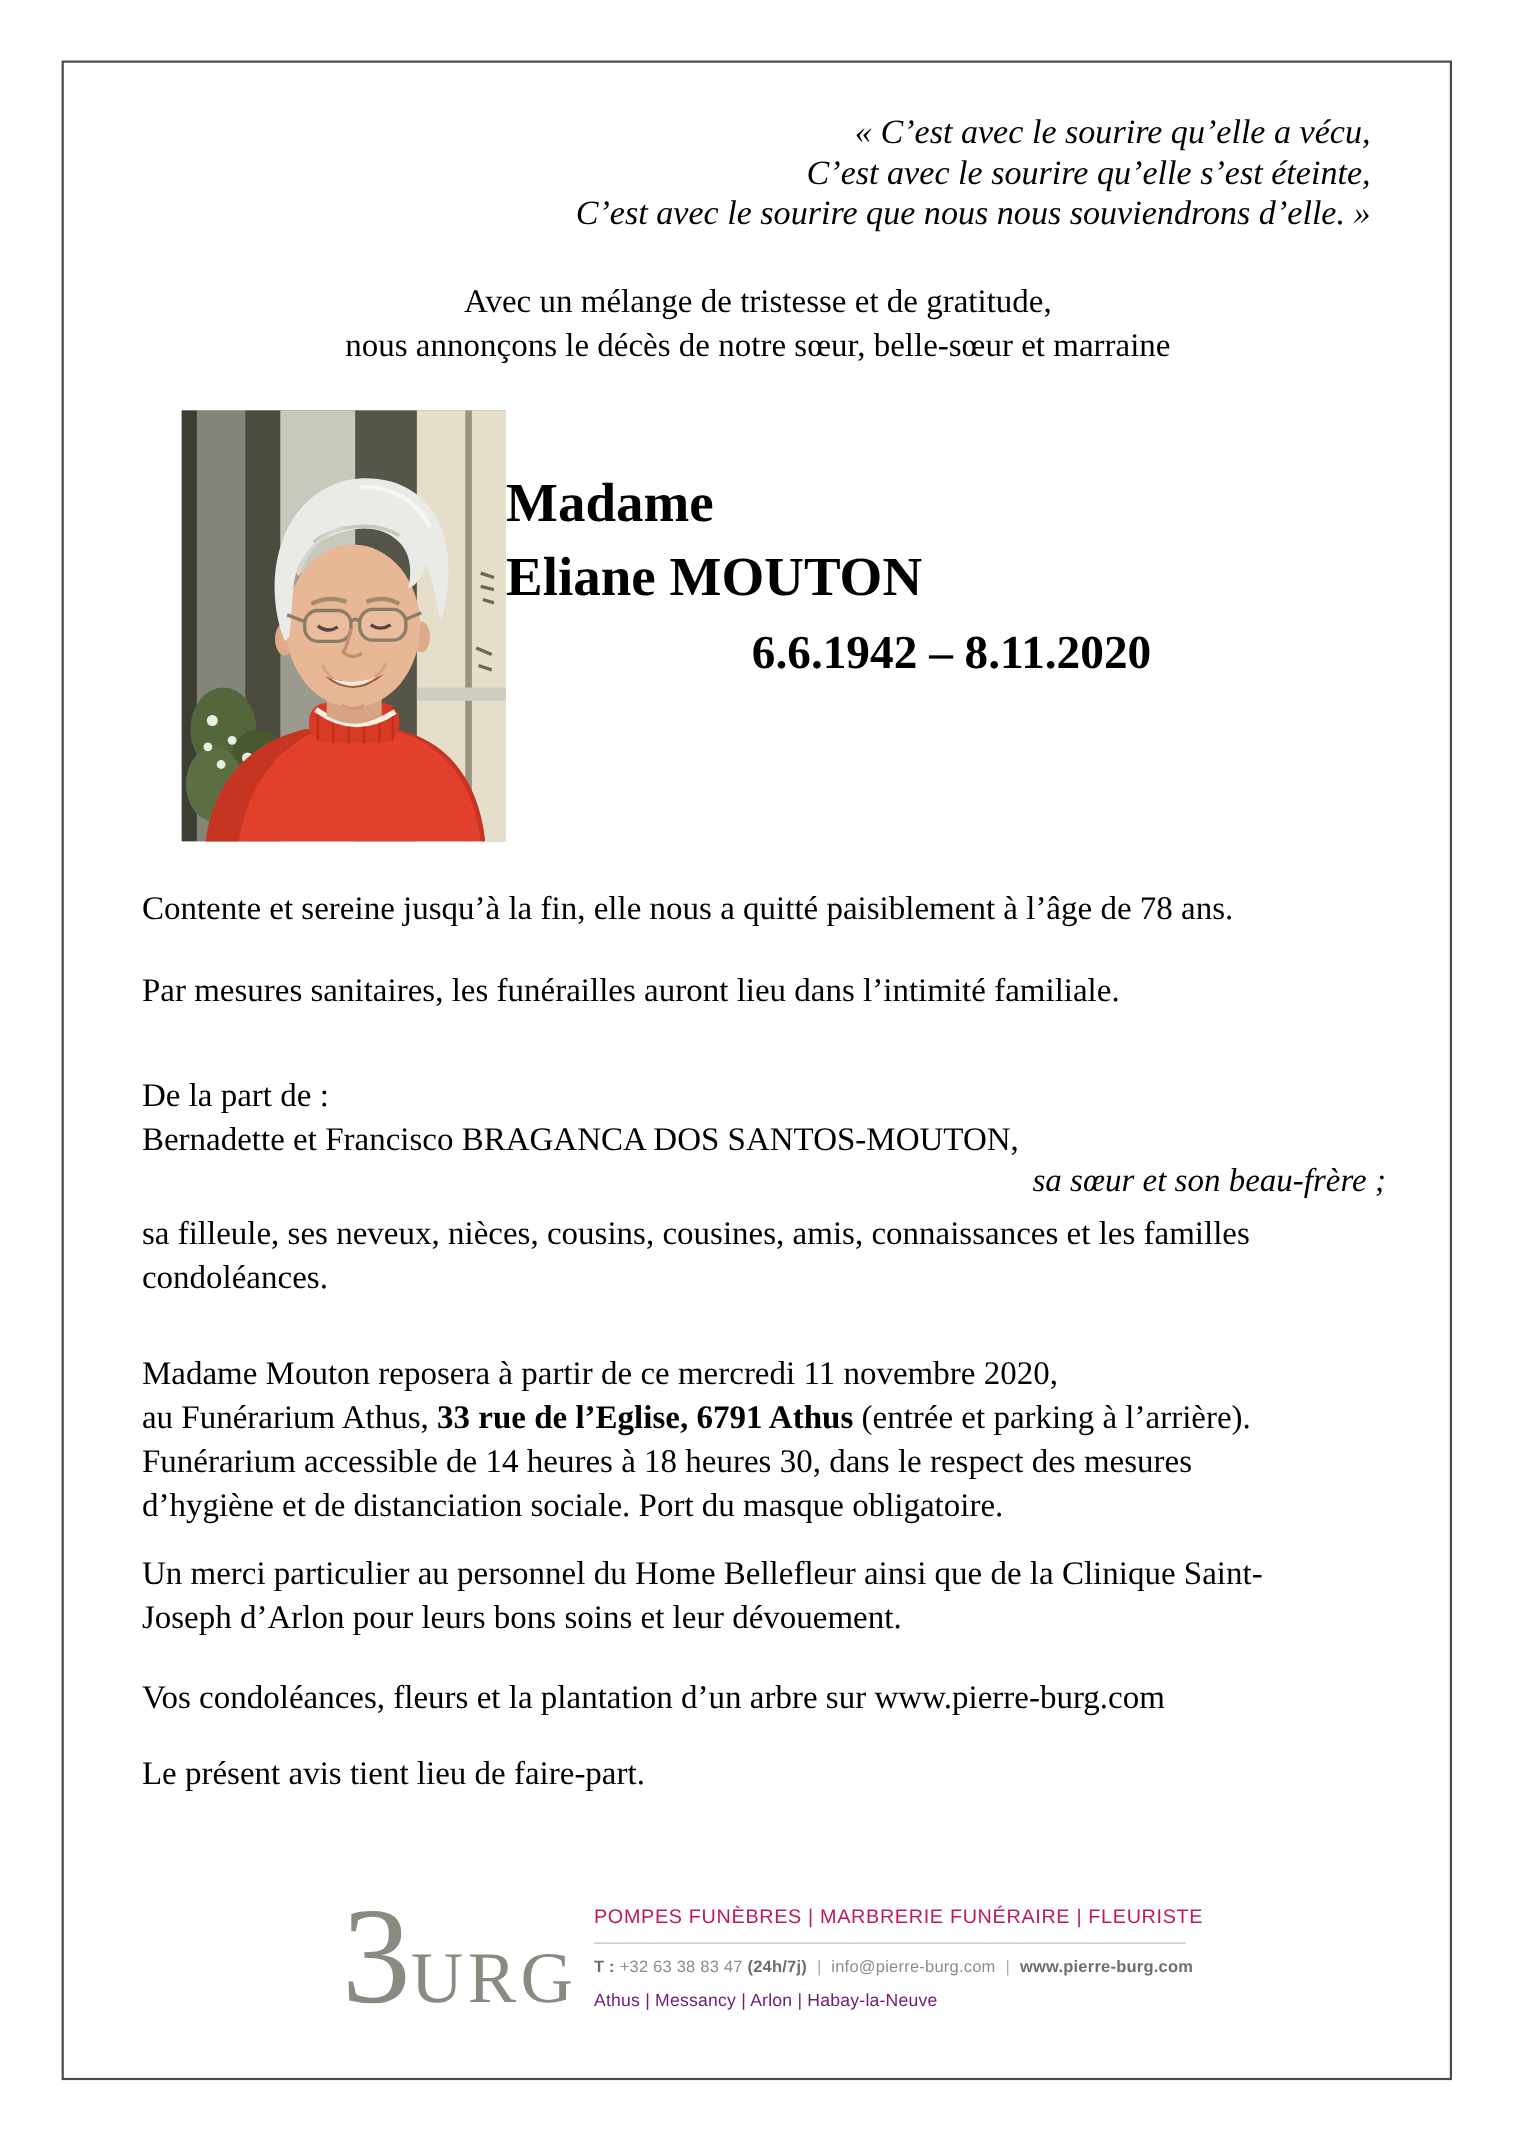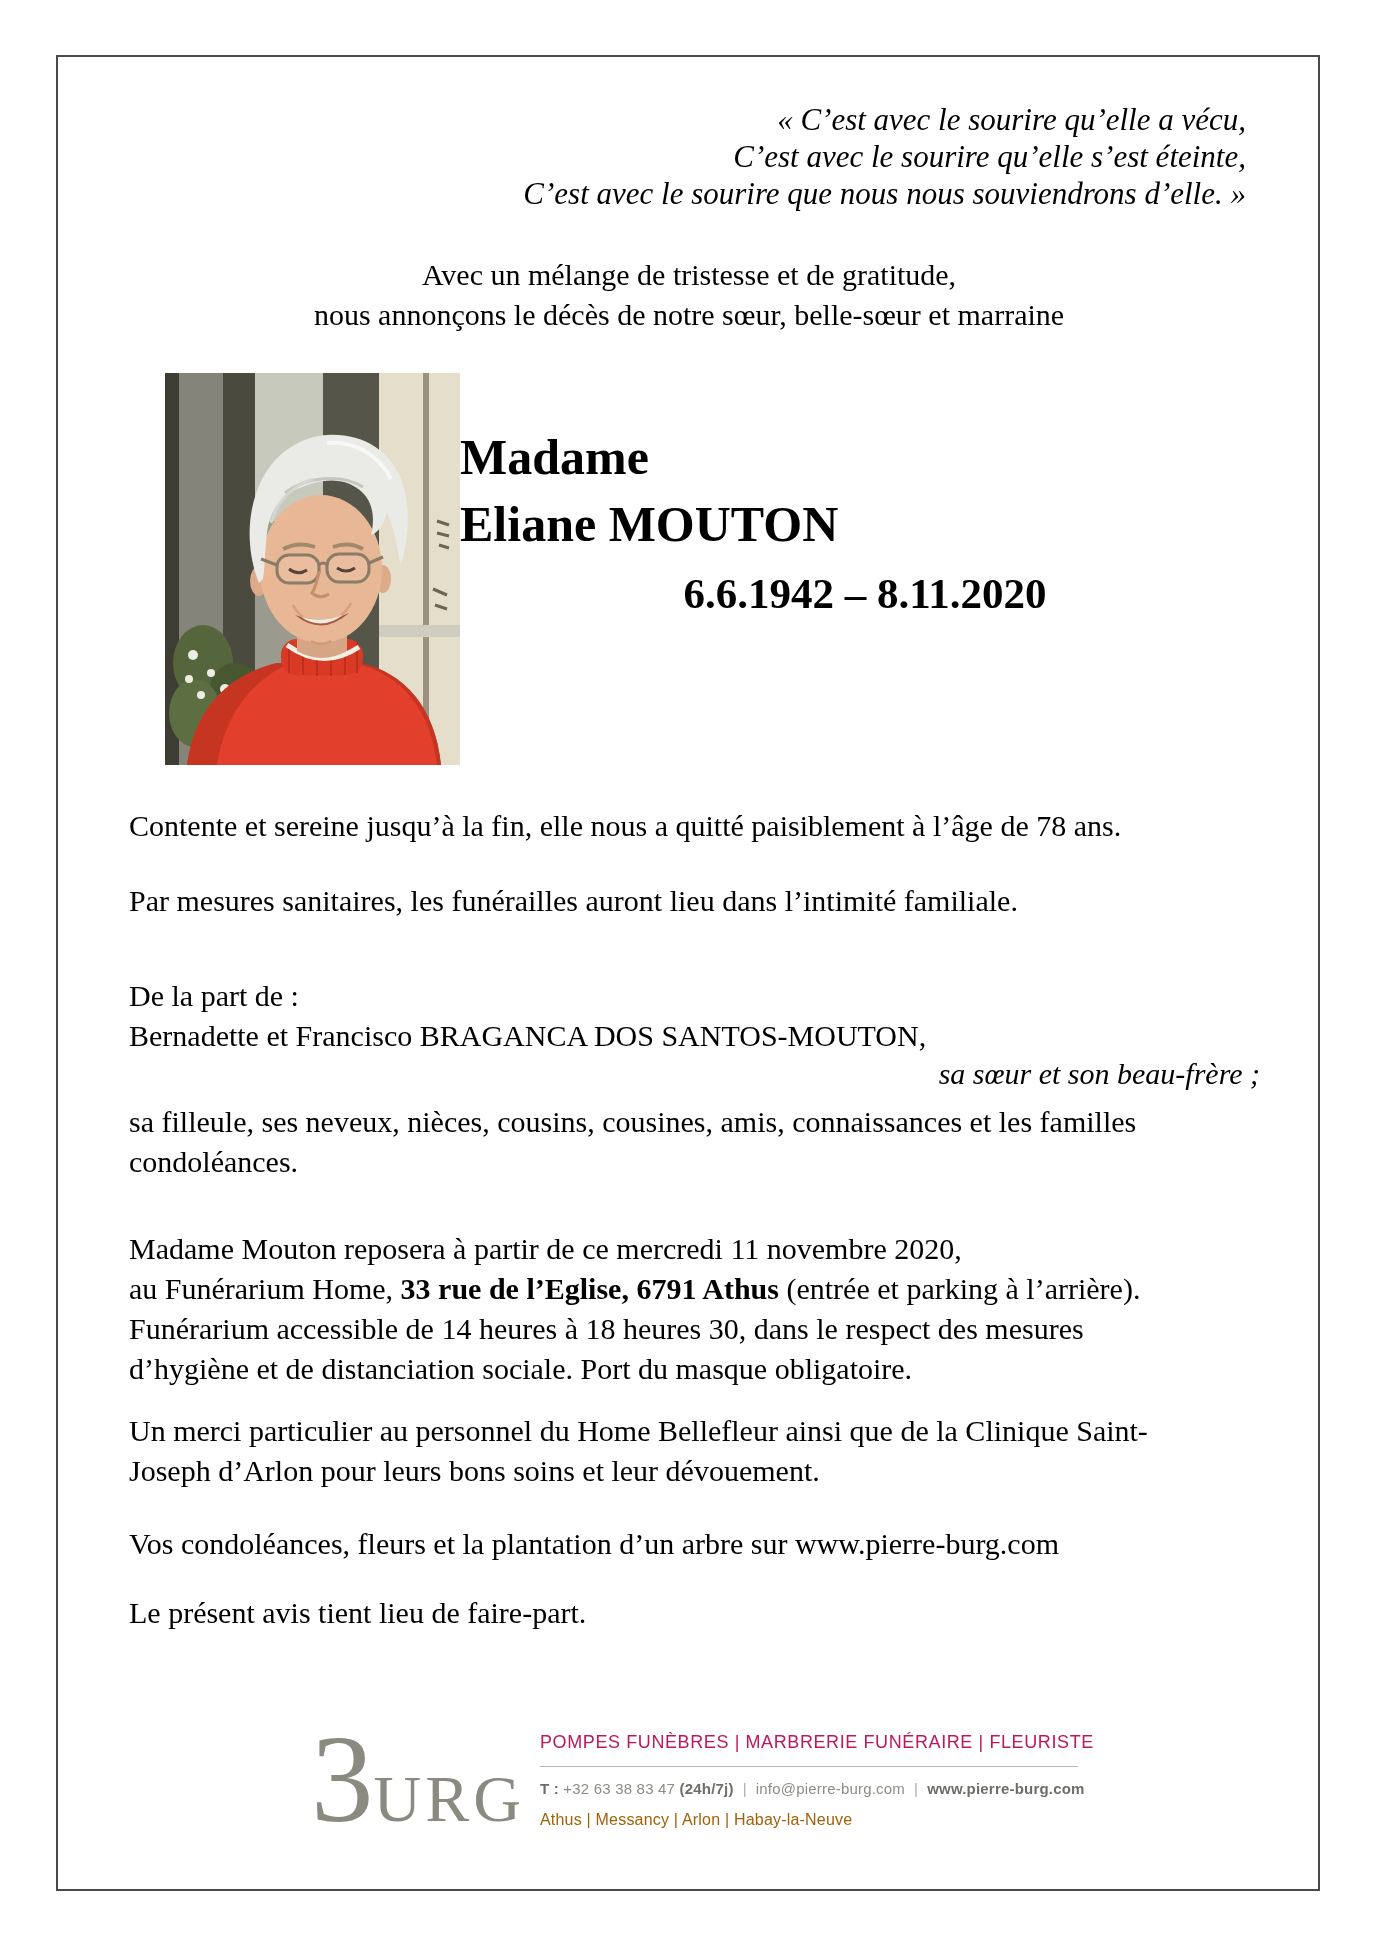--- a/index.html
+++ b/index.html
@@ -52,21 +52,21 @@
   }
   .foot-rule { position:absolute; left:540px; top:1766px; width:538px; height:1px; background:#b9b8b0; }
   .contact {
     position:absolute; left:540px; top:1780px; font-family:"Liberation Sans", sans-serif;
     font-size:15px; letter-spacing:0.2px; color:#8e8d84; white-space:nowrap;
   }
   .contact .strong, .cities .strong { font-weight:bold; color:#6f6e66; }
   .contact .sep { margin:0 9px; color:#aeada3; }
   .cities {
     position:absolute; left:540px; top:1811px; font-family:"Liberation Sans", sans-serif;
-    font-size:16px; letter-spacing:0.2px; color:#a16207; white-space:nowrap;
+    font-size:16px; letter-spacing:0.2px; color:#701a75; white-space:nowrap;
   }
 </style>
 </head>
 <body>
 
 <div class="page">
   <div class="frame"></div>
 
   <div class="quote">
     <div>« C’est avec le sourire qu’elle a vécu,</div>
@@ -160,21 +160,21 @@
   </div>
   <div class="para relation">sa sœur et son beau-frère ;</div>
 
   <div class="para p4">
     <div>sa filleule, ses neveux, nièces, cousins, cousines, amis, connaissances et les familles</div>
     <div>condoléances.</div>
   </div>
 
   <div class="para p5">
     <div>Madame Mouton reposera à partir de ce mercredi 11 novembre 2020,</div>
-    <div><span>au Funérarium Home, </span><span class="bold">33 rue de l’Eglise, 6791 Athus</span><span> (entrée et parking à l’arrière).</span></div>
+    <div><span>au Funérarium Athus, </span><span class="bold">33 rue de l’Eglise, 6791 Athus</span><span> (entrée et parking à l’arrière).</span></div>
     <div>Funérarium accessible de 14 heures à 18 heures 30, dans le respect des mesures</div>
     <div>d’hygiène et de distanciation sociale. Port du masque obligatoire.</div>
   </div>
 
   <div class="para p6">
     <div>Un merci particulier au personnel du Home Bellefleur ainsi que de la Clinique Saint-</div>
     <div>Joseph d’Arlon pour leurs bons soins et leur dévouement.</div>
   </div>
 
   <div class="para p7">Vos condoléances, fleurs et la plantation d’un arbre sur www.pierre-burg.com</div>

